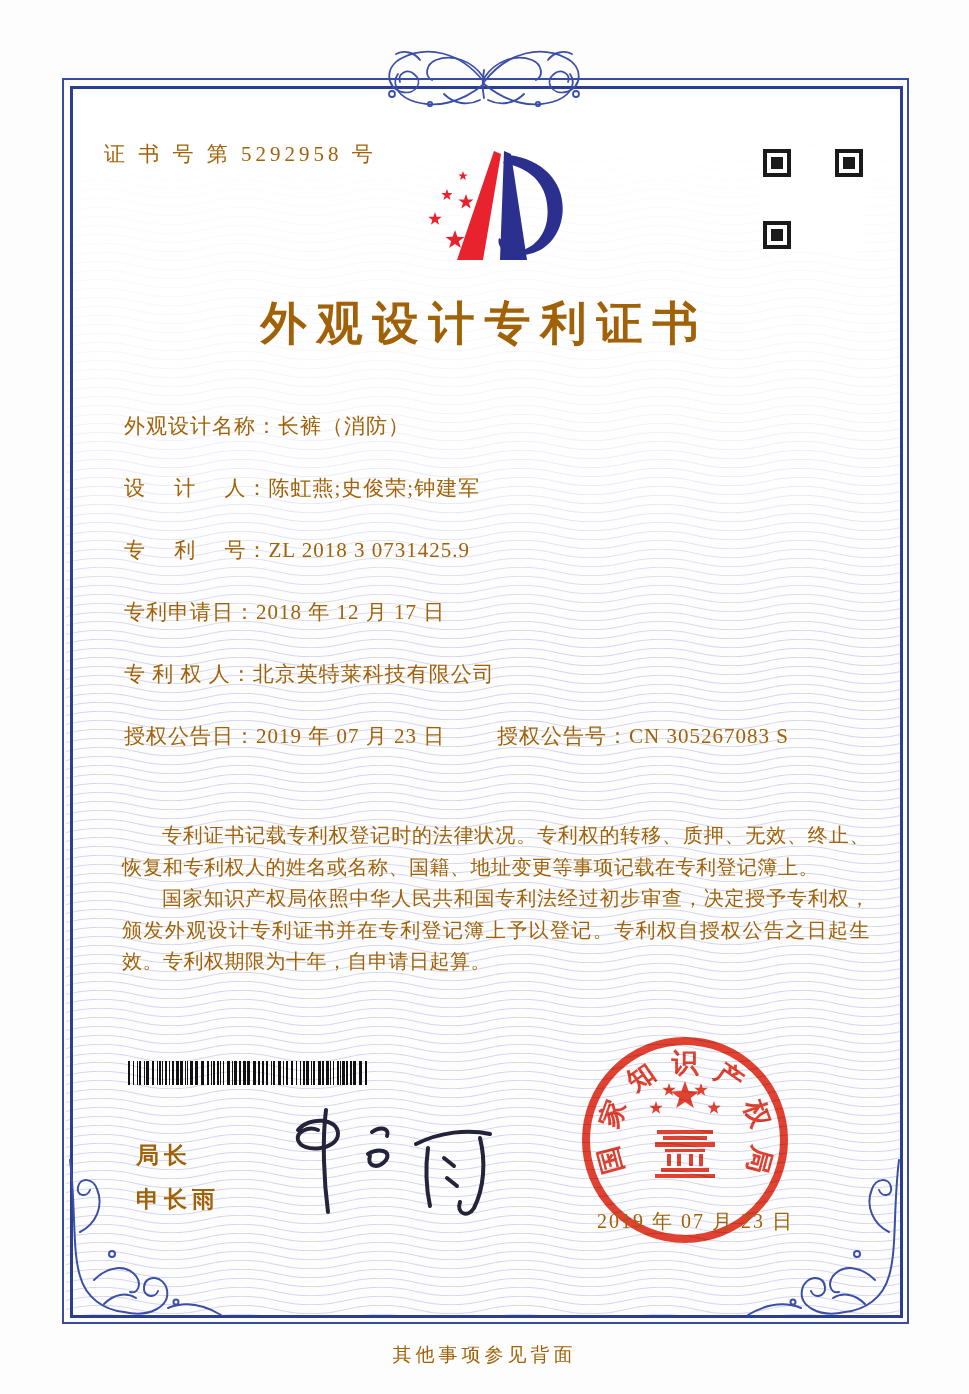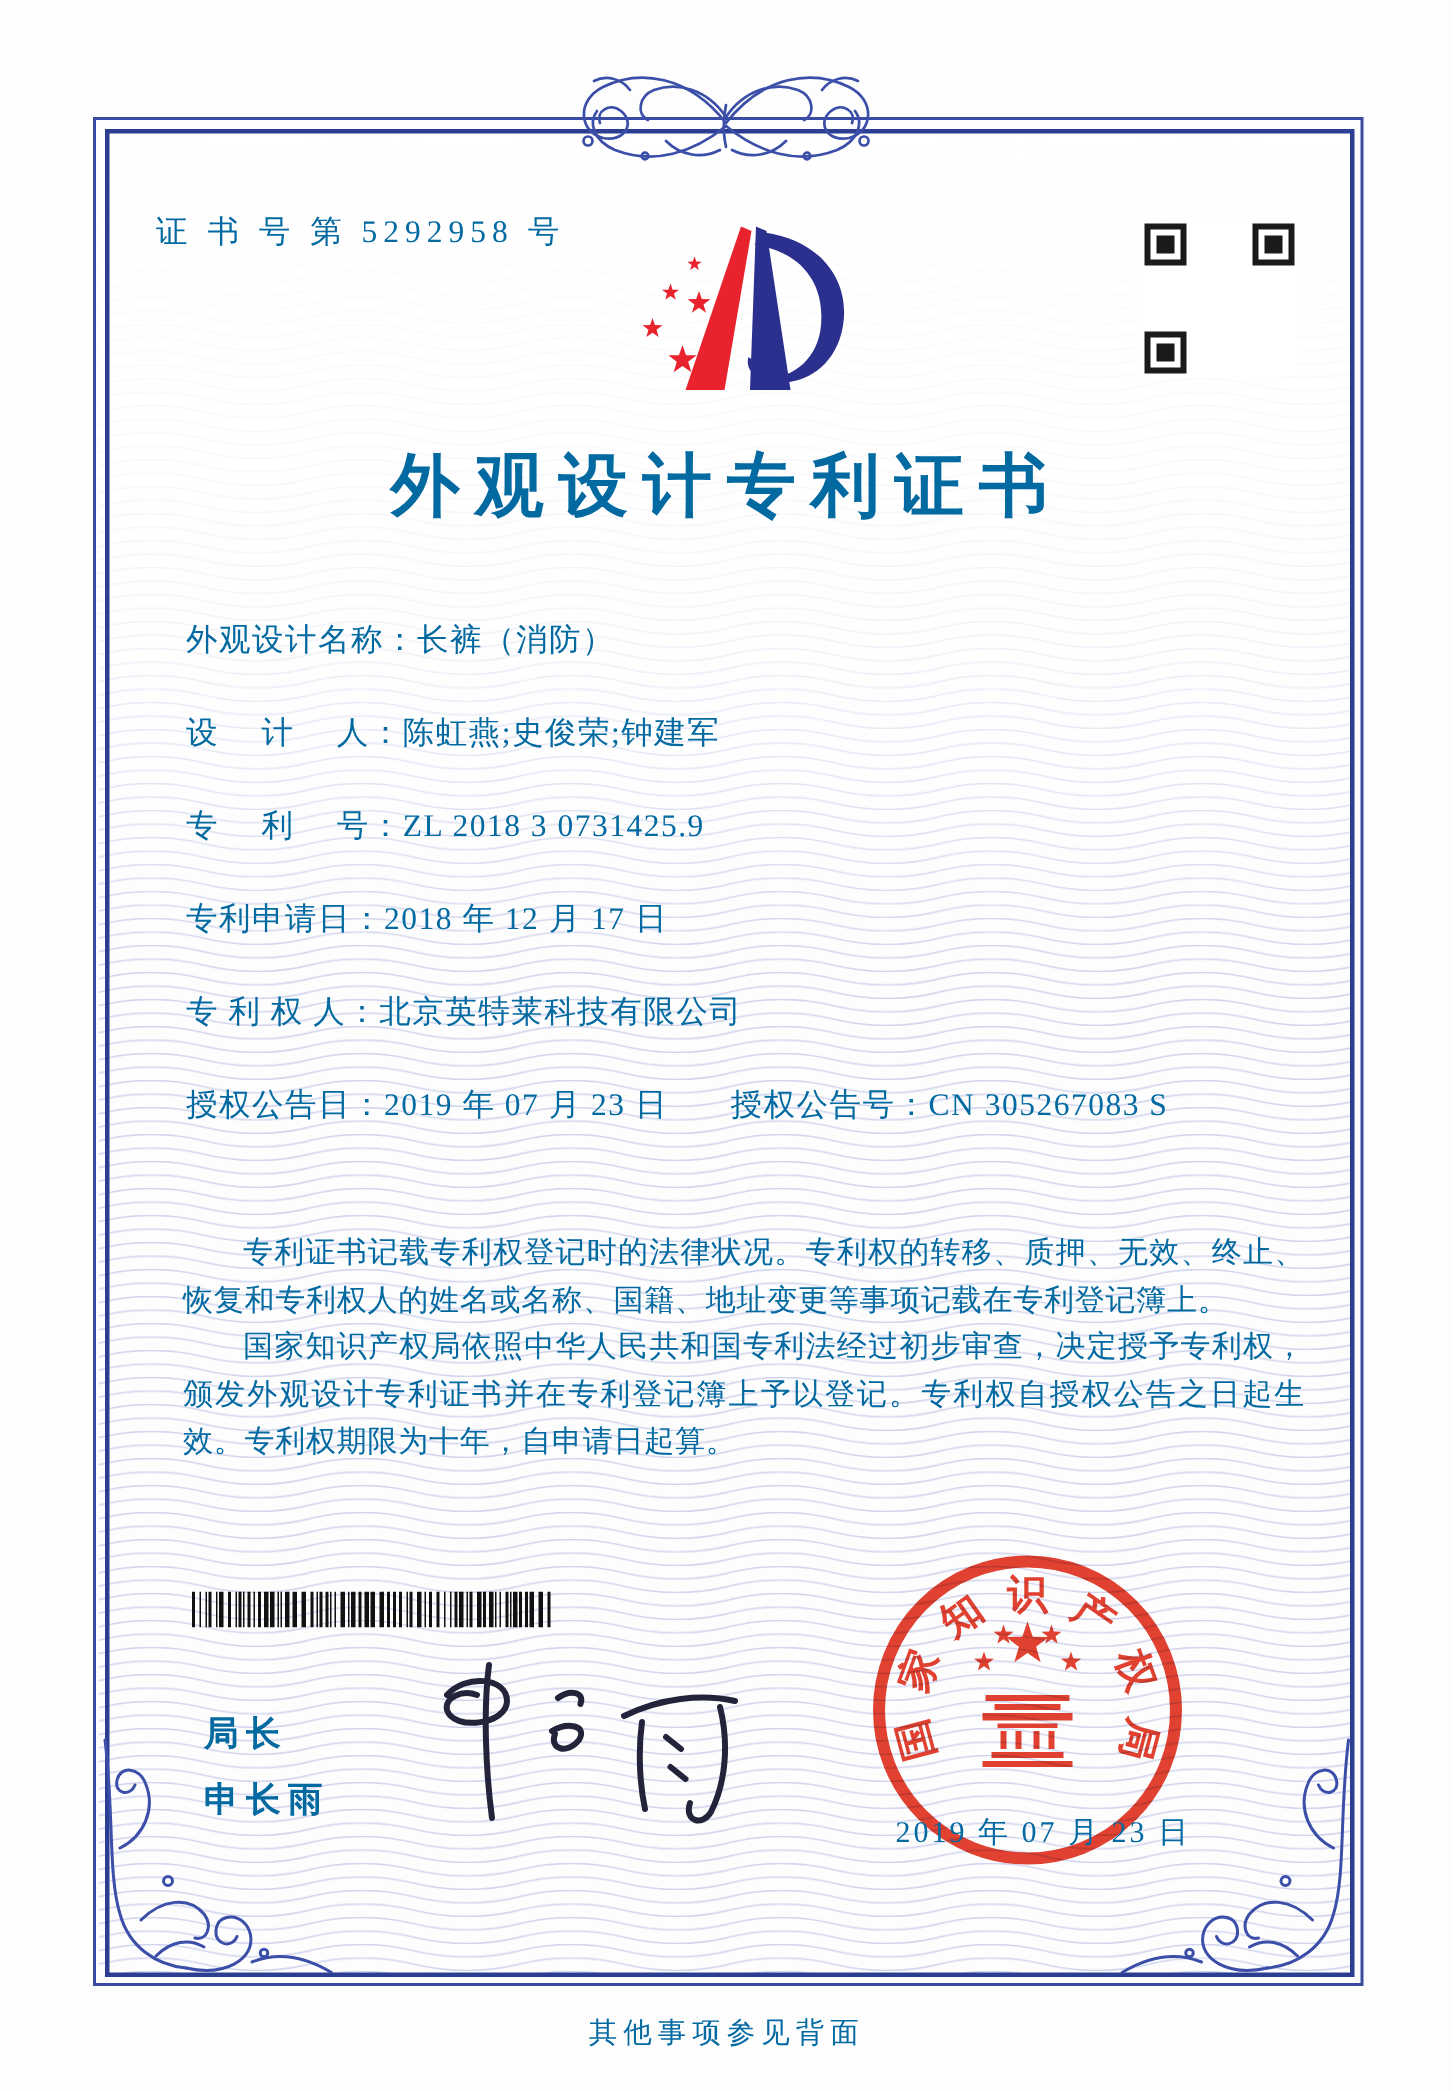--- a/index.html
+++ b/index.html
@@ -1,37 +1,37 @@
 <!DOCTYPE html>
 <html><head>
 <meta charset="utf-8">
 <style>
   html,body{margin:0;padding:0;background:#ffffff;}
   .page{position:relative;width:969px;height:1394px;background:#fdfdfe;overflow:hidden;
-        font-family:"Liberation Serif","DejaVu Serif",serif;color:#0369a1;}
+        font-family:"Liberation Serif","DejaVu Serif",serif;color:#a16207;}
   
   .waves-svg{position:absolute;left:66px;top:90px;width:837px;height:1226px;z-index:0;}
   .wave-fade{position:absolute;left:66px;top:90px;width:837px;height:560px;z-index:0;
         background:linear-gradient(#ffffff 0%,rgba(255,255,255,.75) 55%,rgba(255,255,255,0) 100%);}
   
   .frame-outer{position:absolute;left:62px;top:78px;width:843px;height:1242px;
         border:2px solid #3a4ca2;z-index:1;pointer-events:none;}
   .frame-inner{position:absolute;left:70px;top:86px;width:827px;height:1226px;
         border:3px solid #2c3e92;z-index:1;pointer-events:none;}
   .ornament{position:absolute;z-index:2;pointer-events:none;}
   .cert-no{position:absolute;left:104px;top:140px;font-size:21px;letter-spacing:4px;z-index:3;}
   .logo{position:absolute;left:397px;top:138px;z-index:3;}
   .qr{position:absolute;left:761px;top:147px;z-index:3;}
   .title{position:absolute;left:0;top:293px;width:100%;text-align:center;
         font-size:46px;font-weight:bold;letter-spacing:10px;z-index:3;font-family:Liberation Serif, serif;}
   .fields{position:absolute;left:124px;top:412px;width:746px;z-index:3;font-size:21px;}
   .field-row{position:relative;height:26px;margin-bottom:36px;white-space:nowrap;}
   .field-label{letter-spacing:1px;}
   .field-value{letter-spacing:1px;}
-  .grant-pub{position:absolute;left:363px;top:0;}
+  .grant-pub{position:absolute;left:373px;top:0;}
   .paras{position:absolute;left:122px;top:820px;width:748px;z-index:3;
         font-size:20px;line-height:31.5px;text-align:justify;letter-spacing:.5px;}
   .paras p{margin:0;text-indent:2em;}
   .barcode{position:absolute;left:128px;top:1061px;z-index:3;}
   .officer{position:absolute;left:136px;top:1134px;z-index:3;font-size:23px;line-height:44px;letter-spacing:5px;font-weight:bold;}
   .signature{position:absolute;left:268px;top:1096px;z-index:4;}
   .seal{position:absolute;left:577px;top:1032px;z-index:2;opacity:.92;mix-blend-mode:multiply;}
   .seal-date{position:absolute;left:597px;top:1208px;z-index:4;font-size:20px;letter-spacing:2px;}
   .page-no{position:absolute;left:0;top:1280px;width:100%;text-align:center;
         font-size:17px;letter-spacing:3px;z-index:3;}

